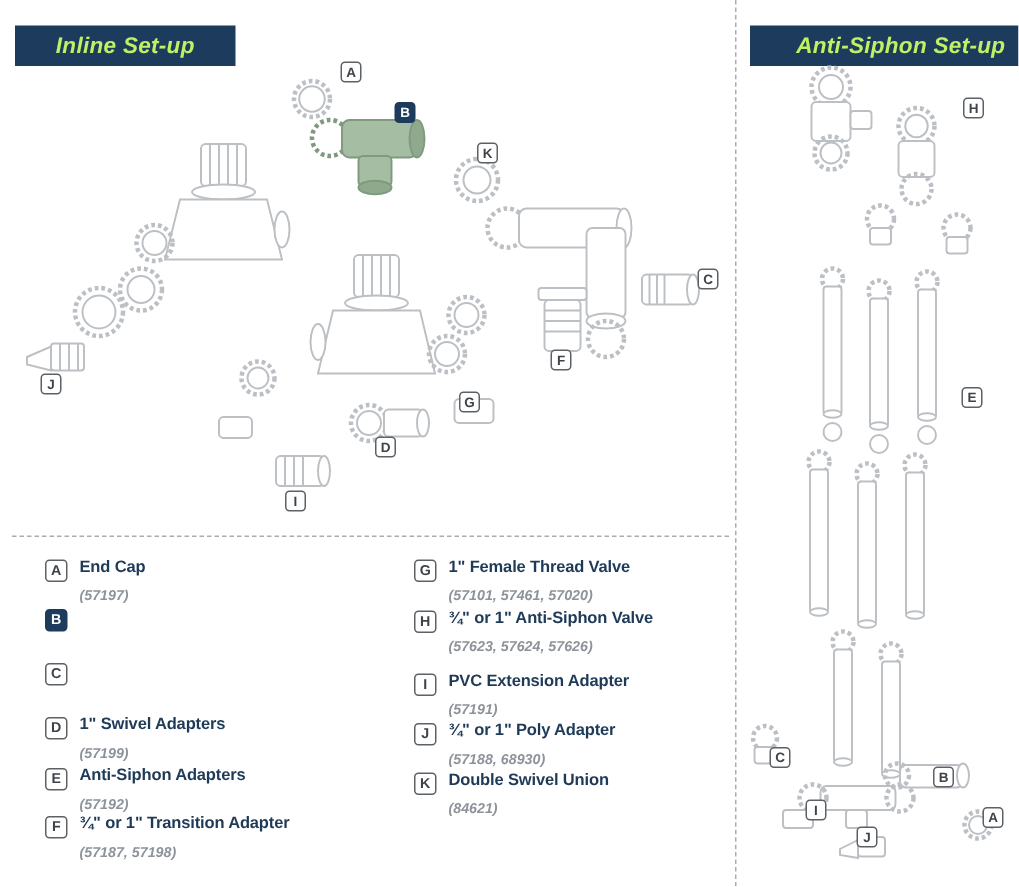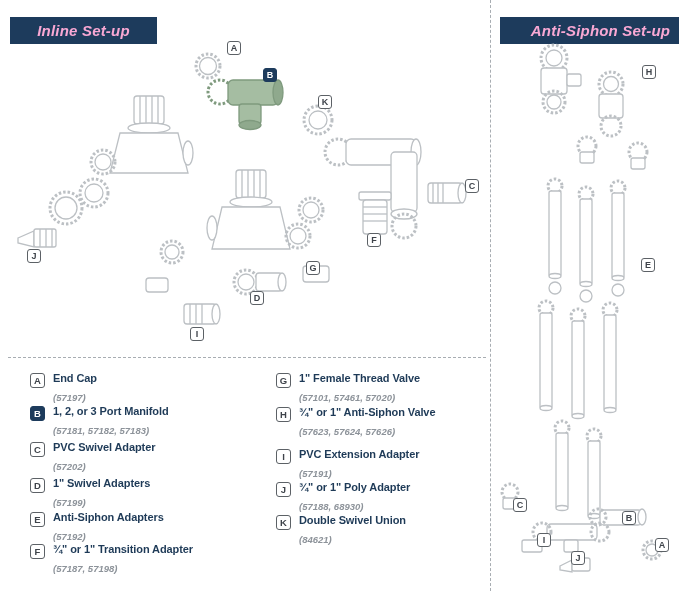--- a/index.html
+++ b/index.html
@@ -1,18 +1,18 @@
 <!DOCTYPE html>
 <html><head>
 <meta charset="utf-8">
 <style>
   html,body{margin:0;padding:0;background:#ffffff;}
   .page{position:relative;width:679px;height:591px;background:#ffffff;overflow:hidden;
         font-family:"Liberation Sans",sans-serif;}
-  .banner{position:absolute;height:27px;background:#1d3b5c;color:#f9a8d4;
+  .banner{position:absolute;height:27px;background:#1d3b5c;color:#bef264;
           font-style:italic;font-weight:bold;font-size:15px;display:flex;
           align-items:center;justify-content:center;box-sizing:border-box;padding:0 8px;
           letter-spacing:.2px;}
   .vdivider{position:absolute;left:490px;top:0;height:591px;width:0;
             border-left:1px dashed #a8adb2;}
   .hdivider{position:absolute;left:8px;top:357px;width:478px;height:0;
             border-top:1px dashed #a8adb2;}
   .art{position:absolute;}
   .marker{position:absolute;width:14px;height:14px;border:1px solid #5c6166;border-radius:3px;
           background:#ffffff;color:#3e434a;font-size:9px;font-weight:bold;line-height:1;
@@ -214,31 +214,23 @@
 
   <div class="legend-row" style="left:30px;top:372px;">
     <div class="badge">A</div>
     <div class="legend-text">
       <div class="name">End Cap</div>
       <div class="numbers">(57197)</div>
     </div>
   </div>
   <div class="legend-row" style="left:30px;top:405px;">
     <div class="badge filled">B</div>
-    <div class="legend-text">
-      <div class="name">1, 2, or 3 Port Manifold</div>
-      <div class="numbers">(57181, 57182, 57183)</div>
-    </div>
   </div>
   <div class="legend-row" style="left:30px;top:441px;">
     <div class="badge">C</div>
-    <div class="legend-text">
-      <div class="name">PVC Swivel Adapter</div>
-      <div class="numbers">(57202)</div>
-    </div>
   </div>
   <div class="legend-row" style="left:30px;top:477px;">
     <div class="badge">D</div>
     <div class="legend-text">
       <div class="name">1" Swivel Adapters</div>
       <div class="numbers">(57199)</div>
     </div>
   </div>
   <div class="legend-row" style="left:30px;top:511px;">
     <div class="badge">E</div>

